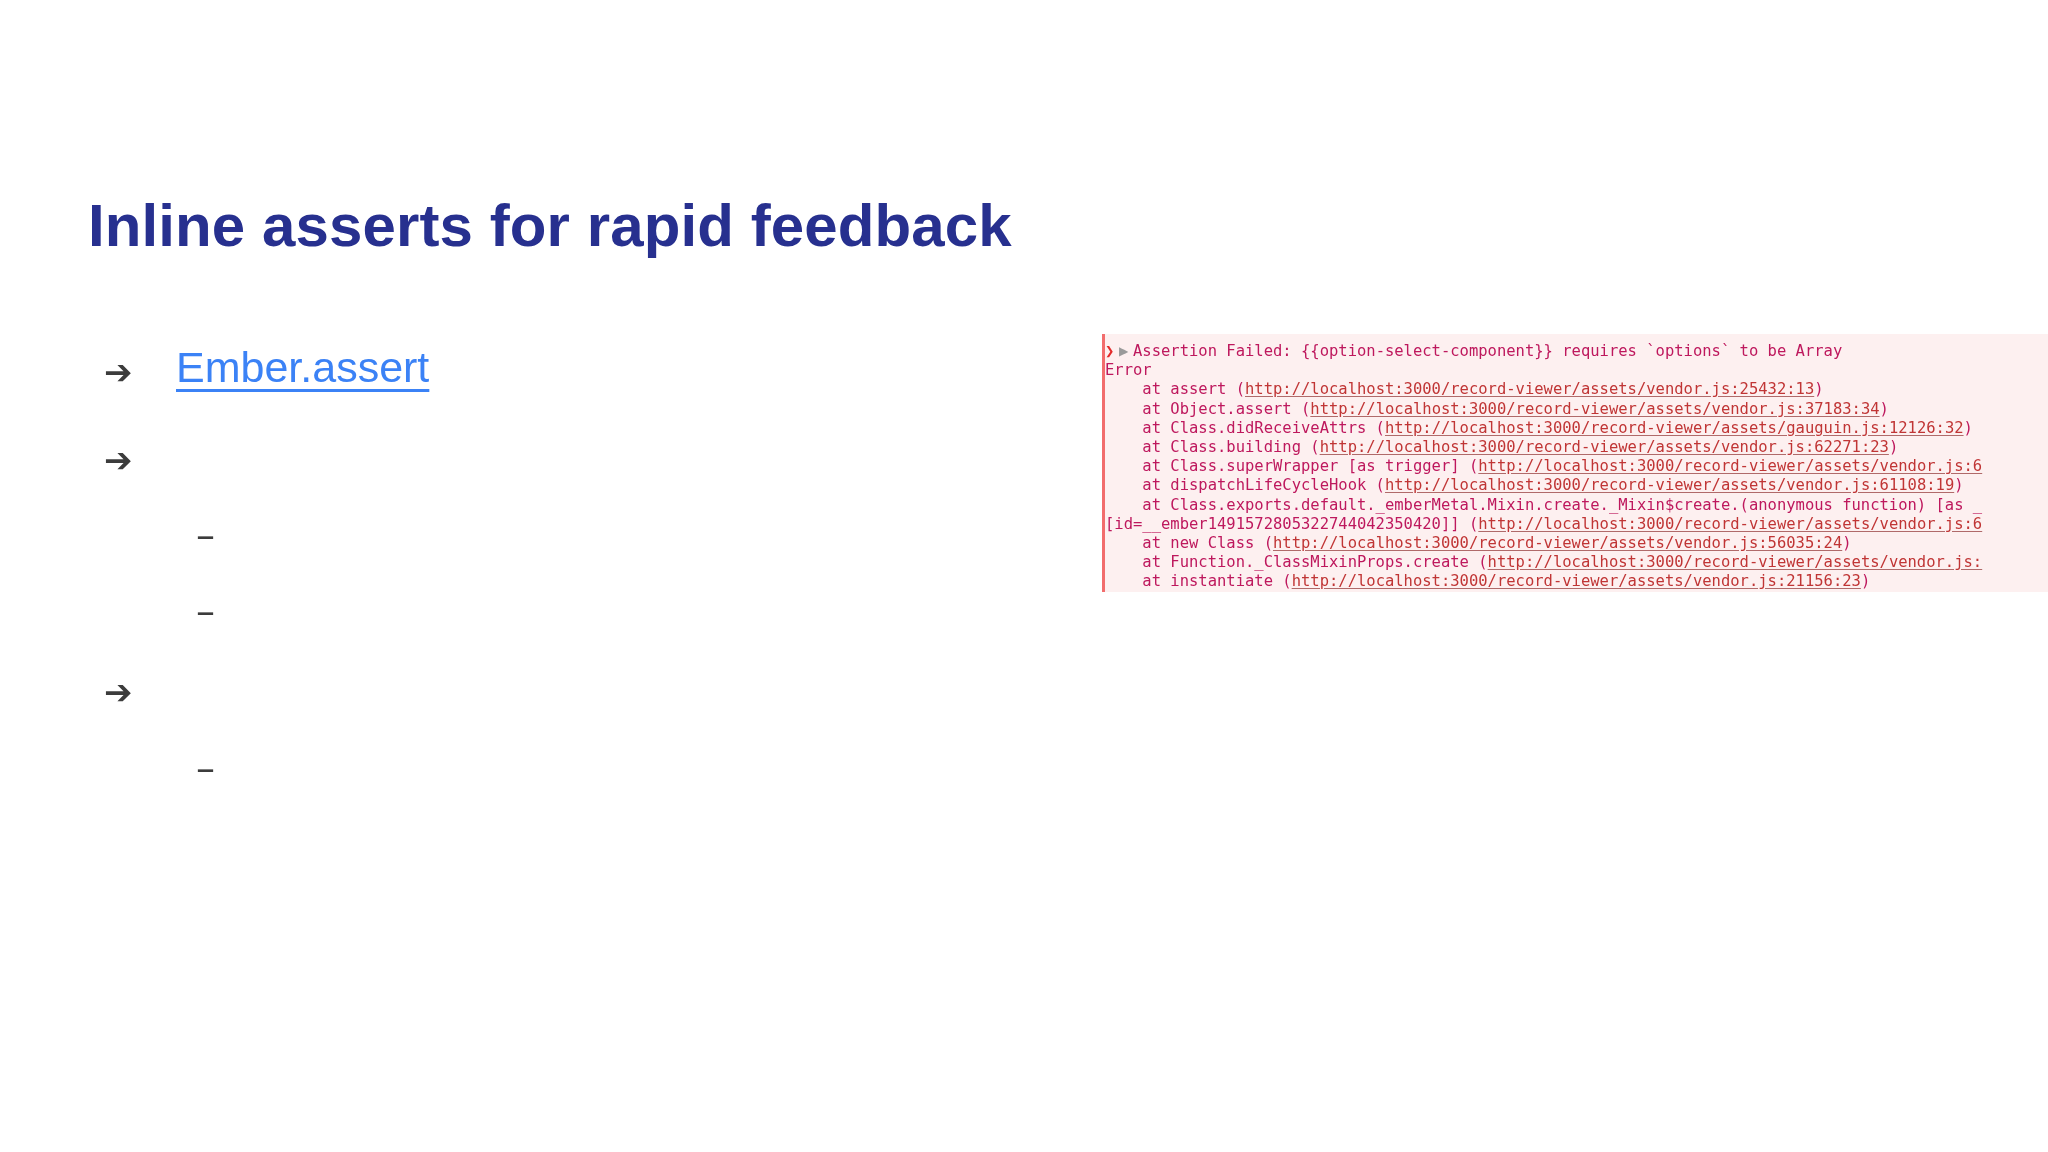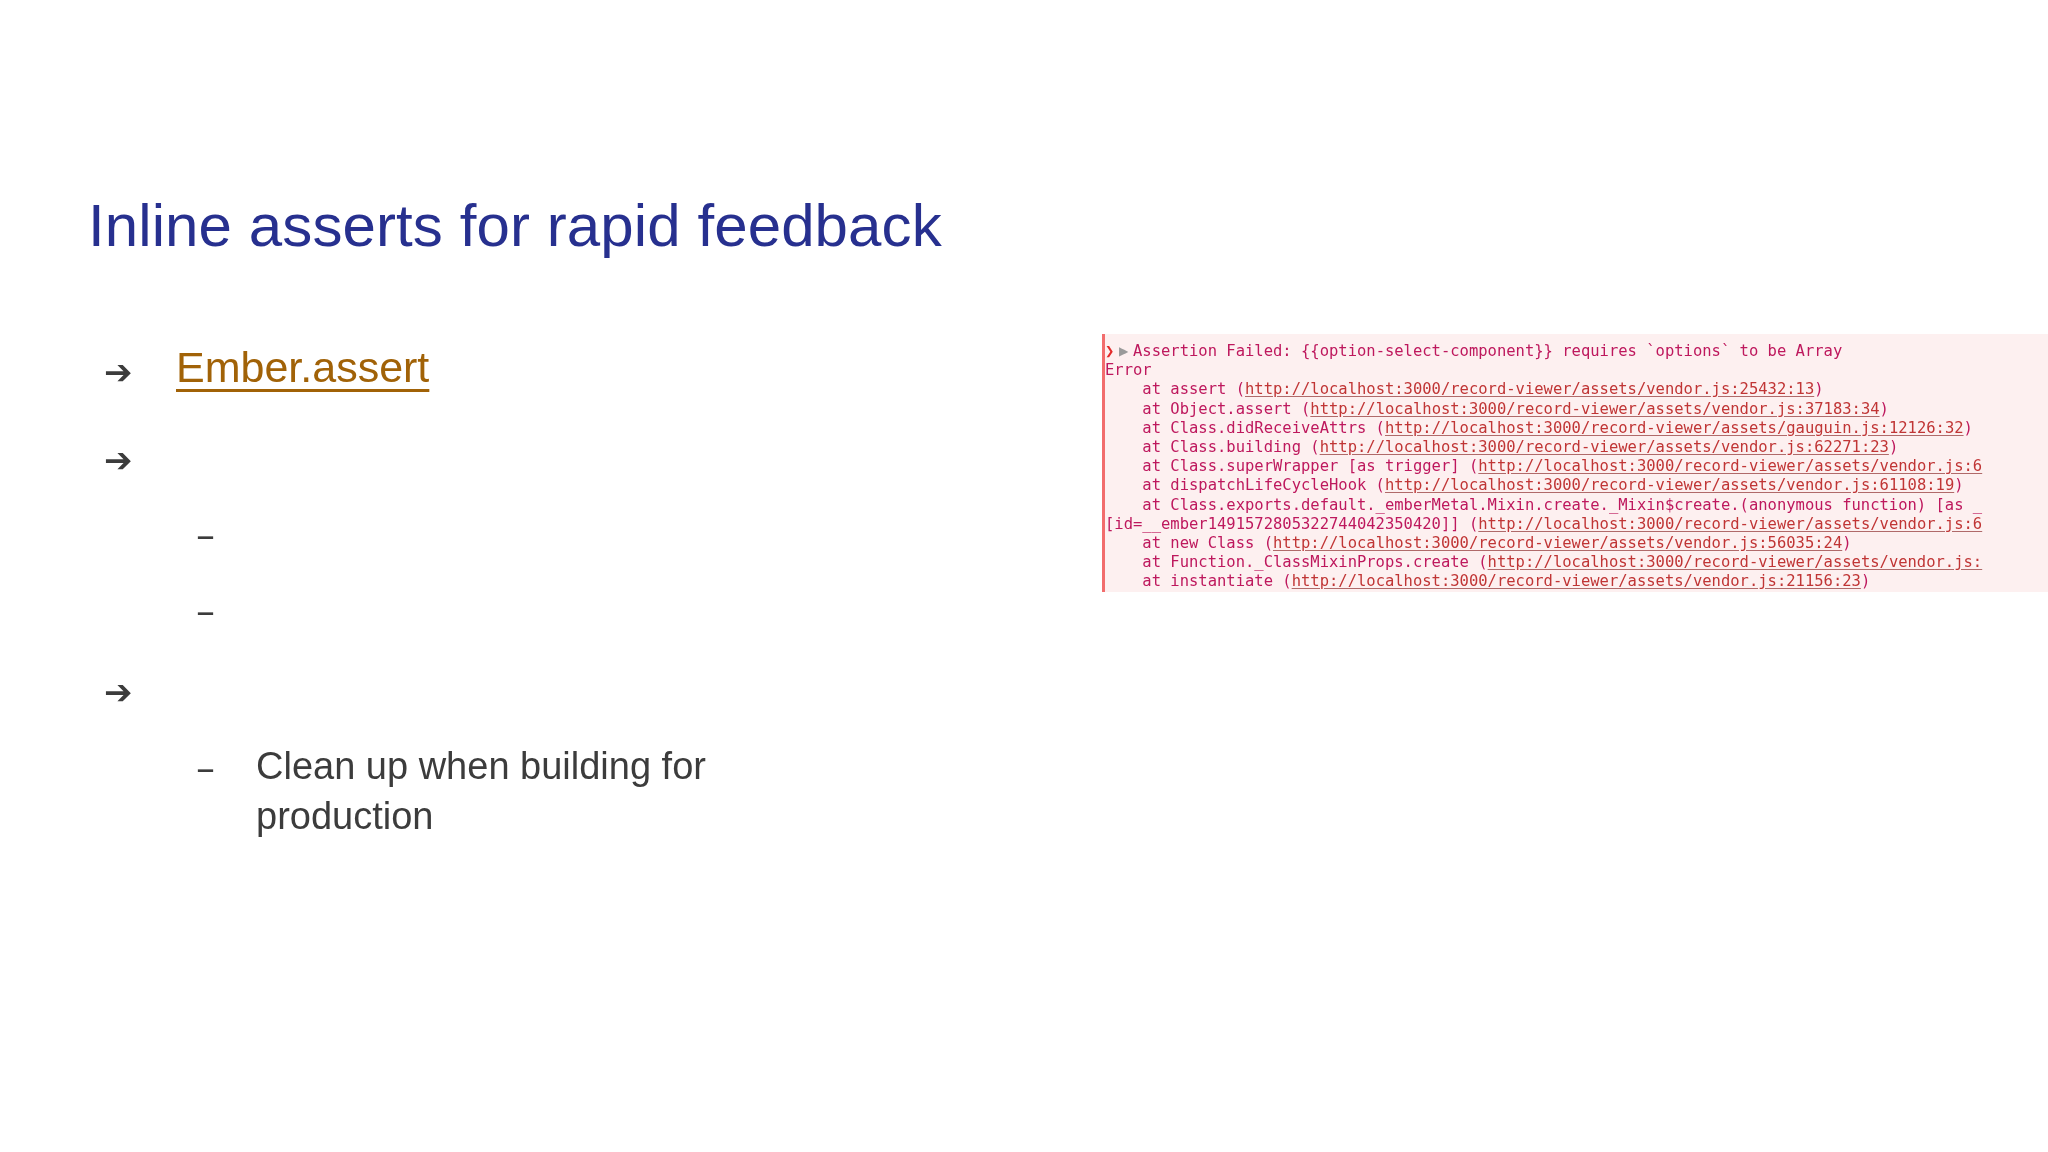--- a/index.html
+++ b/index.html
@@ -16,21 +16,21 @@
   }
 
   
   #slide-title {
     position: absolute;
     left: 88px;
     top: 192px;
     font-size: 60px;
     line-height: 1.12;
     color: #27308f;
-    font-weight: 400;
+    font-weight: 700;
     letter-spacing: 0.1px;
     white-space: nowrap;
     text-align: center;
   }
 
   
   #bullet-body {
     position: absolute;
     left: 104px;
     top: 340px;
@@ -82,21 +82,21 @@
     color: #3c3c3c;
     max-width: 560px;
   }
 
   
   .gap-top-lg { margin-top: 32px; }
   .gap-top-md { margin-top: 18px; }
 
   
   .accent-link {
-    color: #a16207;
+    color: #3b82f6;
     text-decoration: underline;
     text-underline-offset: 7px;
     text-decoration-thickness: 3px;
   }
   .accent-plain {
     color: #ef0c5c;
   }
   .quote-mark {
     color: #3c3c3c;
   }
@@ -167,21 +167,20 @@
   <div class="bullet-row lvl2">
     <span class="marker">–</span>
   </div>
 
   <div class="bullet-row lvl1 gap-top-md">
     <span class="marker">➔</span>
   </div>
 
   <div class="bullet-row lvl2 gap-top-md">
     <span class="marker">–</span>
-    <span class="btext">Clean up when building for production</span>
   </div>
 
 </div>
 
 <div id="console-panel">
     <div class="cline"><span class="chev">❯</span><span class="tri">▶</span><span class="plain">Assertion Failed: {{option-select-component}} requires `options` to be Array</span></div>
     <div class="cline"><span class="plain">Error</span></div>
     <div class="cline"><span class="plain">    at assert (</span><span class="u">http://localhost:3000/record-viewer/assets/vendor.js:25432:13</span><span class="plain">)</span></div>
     <div class="cline"><span class="plain">    at Object.assert (</span><span class="u">http://localhost:3000/record-viewer/assets/vendor.js:37183:34</span><span class="plain">)</span></div>
     <div class="cline"><span class="plain">    at Class.didReceiveAttrs (</span><span class="u">http://localhost:3000/record-viewer/assets/gauguin.js:12126:32</span><span class="plain">)</span></div>

